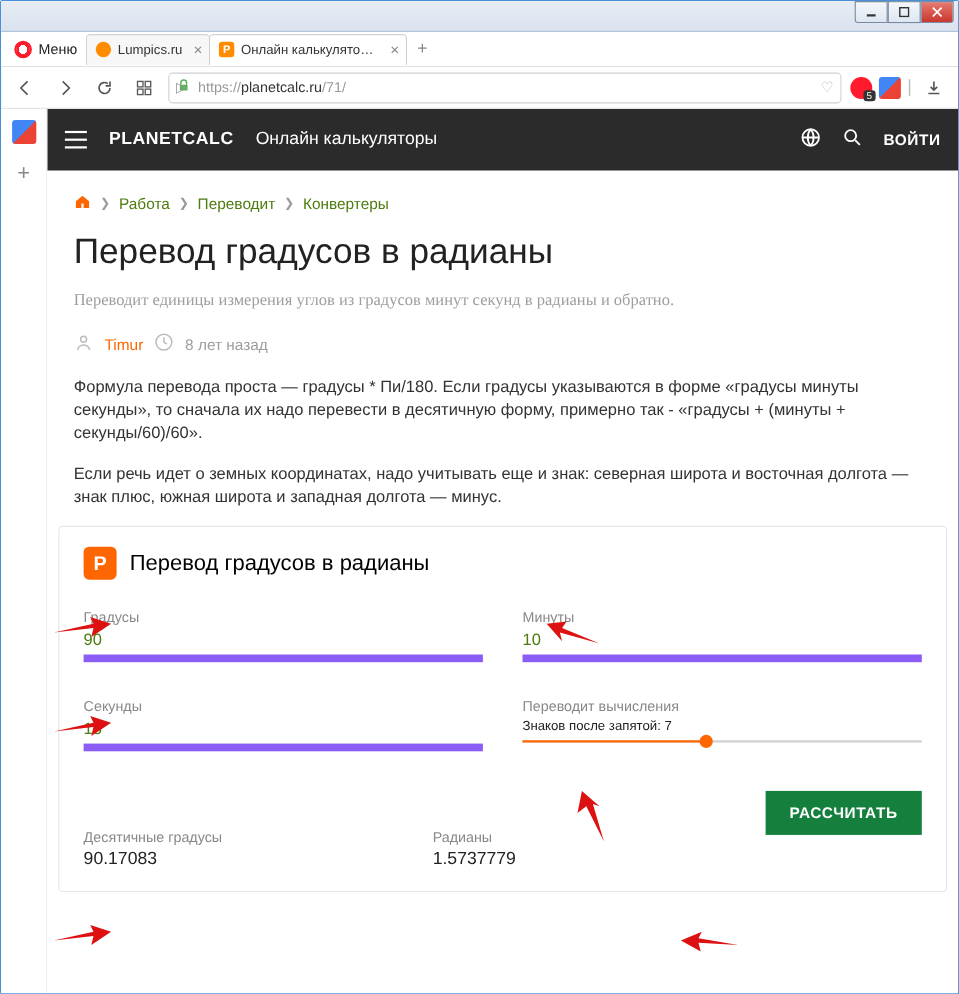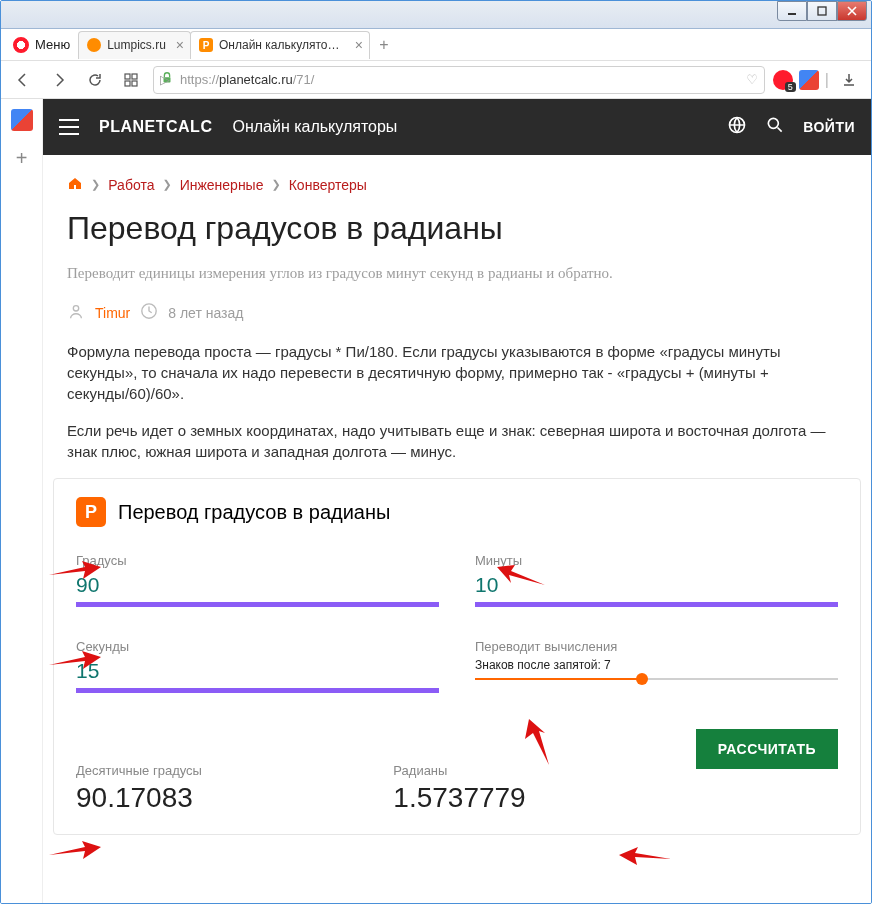--- a/index.html
+++ b/index.html
@@ -170,21 +170,21 @@
   .site-header-right svg { width: 20px; height: 20px; stroke: #fff; fill: none; stroke-width: 2; }
   .login-btn { font-weight: bold; font-size: 14px; letter-spacing: 0.5px; }
   
   .breadcrumbs {
     display: flex;
     align-items: center;
     gap: 8px;
     padding: 20px 24px 8px;
     font-size: 14px;
   }
-  .breadcrumbs a { color: #b91c1c; text-decoration: none; }
+  .breadcrumbs a { color: #4d7c0f; text-decoration: none; }
   .breadcrumbs .sep { color: #999; font-size: 11px; }
   .breadcrumbs .home svg { width: 16px; height: 16px; fill: #ff6600; }
   
   .page-pad { padding: 0 24px; }
   h1 { font-size: 32px; font-weight: 400; margin: 8px 0 16px; color: #222; }
   .subtitle { color: #9e9e9e; font-size: 15px; margin-bottom: 18px; line-height: 1.4; font-family: Liberation Serif, serif; }
   .meta { display: flex; align-items: center; gap: 10px; font-size: 14px; margin-bottom: 18px; }
   .meta .person svg { width: 18px; height: 18px; stroke: #bbb; fill: none; stroke-width: 1.5; }
   .meta .author { color: #ff6600; }
   .meta .clock svg { width: 18px; height: 18px; stroke: #bbb; fill: none; stroke-width: 1.5; }
@@ -201,22 +201,22 @@
   .calc-title { display: flex; align-items: center; gap: 12px; font-size: 20px; margin-bottom: 26px; }
   .calc-logo {
     width: 30px; height: 30px; background: #ff6600; border-radius: 5px;
     display: flex; align-items: center; justify-content: center;
     color: #fff; font-weight: bold; font-size: 18px;
   }
   .field-row { display: flex; gap: 36px; margin-bottom: 32px; }
   .field { flex: 1; position: relative; }
   .field-label { font-size: 13px; color: #888; margin-bottom: 2px; }
   .field-value {
-    font-size: 21px; color: #0f766e;
-    border: none; border-bottom: 5px solid #8b5cf6;
+    font-size: 15px; color: #4d7c0f;
+    border: none; border-bottom: 7px solid #8b5cf6;
     width: 100%; padding: 3px 0 5px;
     outline: none;
     background: transparent;
   }
   .slider-wrap { flex: 1; }
   .slider-label { font-size: 13px; color: #888; margin-bottom: 4px; }
   .slider-value { font-size: 12px; color: #222; margin-bottom: 6px; }
   .slider-track {
     height: 2px; background: #d0d0d0; position: relative; margin-top: 6px;
   }
@@ -228,21 +228,21 @@
   }
   .calc-button {
     background: #15803d; color: #fff; border: none;
     padding: 12px 22px; font-size: 14px; font-weight: bold;
     letter-spacing: 0.5px; float: right; margin-top: 4px;
     cursor: pointer;
   }
   .results-row { display: flex; gap: 15px; margin-top: 70px; }
   .result { flex: 1; }
   .result-label { font-size: 13px; color: #888; margin-bottom: 4px; }
-  .result-value { font-size: 28px; color: #222; }
+  .result-value { font-size: 16px; color: #222; }
   
   .arrow {
     position: absolute;
     pointer-events: none;
   }
   .arrow svg { overflow: visible; }
   .arrow svg path { fill: #d11; }
 </style>
 </head>
 <body>
@@ -367,21 +367,21 @@
 
     <div class="breadcrumbs">
       <span class="home">
         <svg viewBox="0 0 16 16">
             <path d="M2 8l6-5 6 5v6H9v-4H7v4H2z"></path>
           </svg>
       </span>
       <span class="sep">❯</span>
       <a>Работа</a>
       <span class="sep">❯</span>
-      <a>Инженерные</a>
+      <a>Переводит</a>
       <span class="sep">❯</span>
       <a>Конвертеры</a>
     </div>
 
     <div class="page-pad">
       <h1>Перевод градусов в радианы</h1>
       <p class="subtitle">Переводит единицы измерения углов из градусов минут секунд в радианы и обратно.</p>
       <div class="meta">
         <span class="person">
           <svg viewBox="0 0 20 20">

